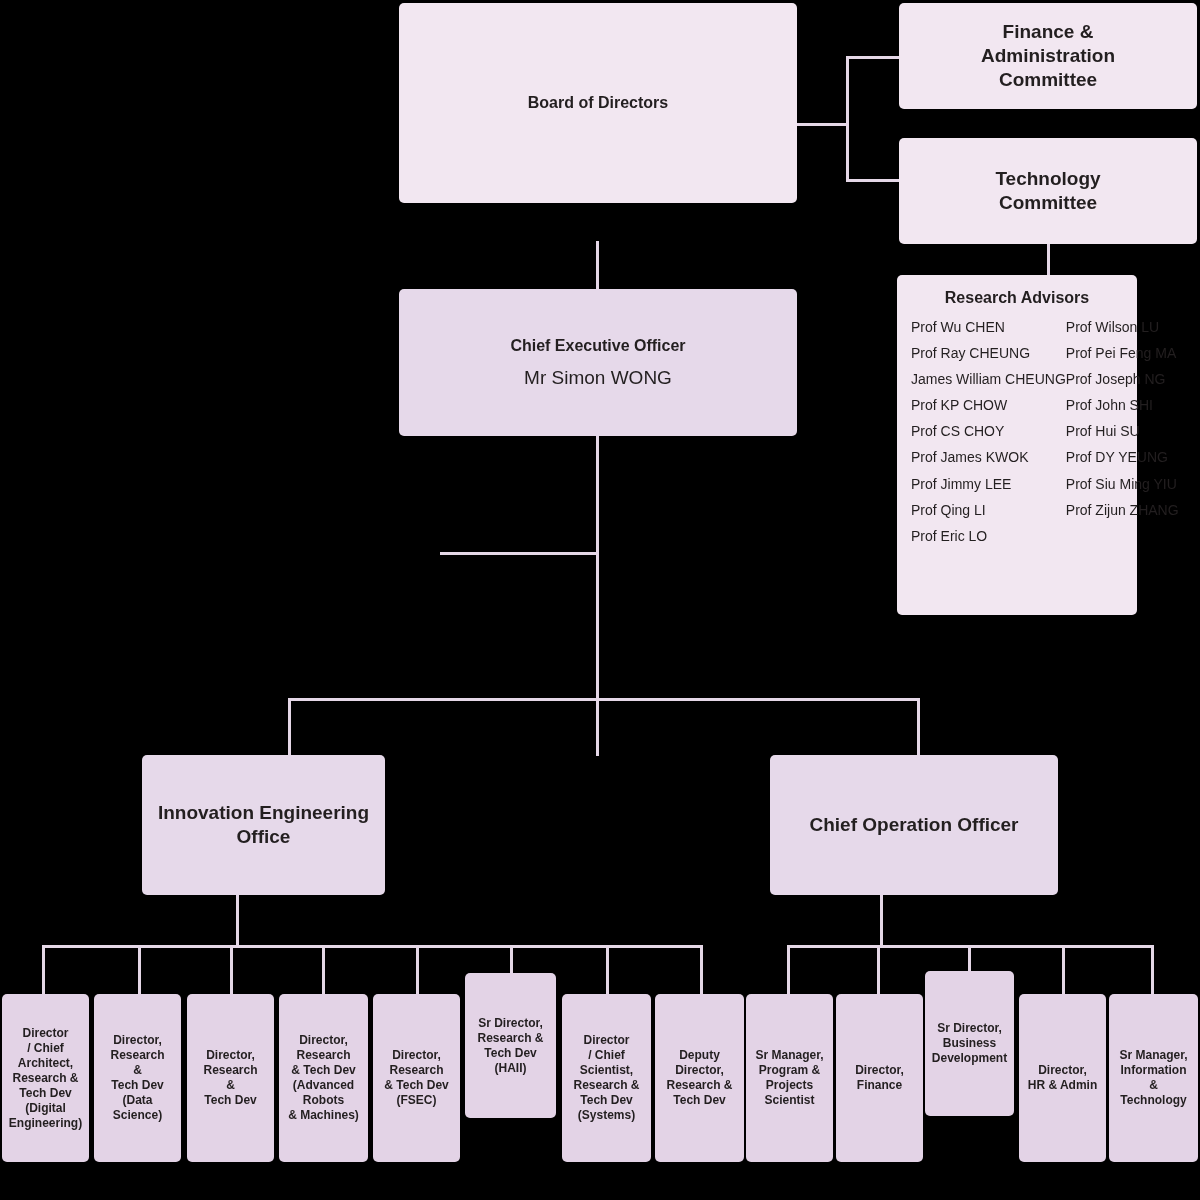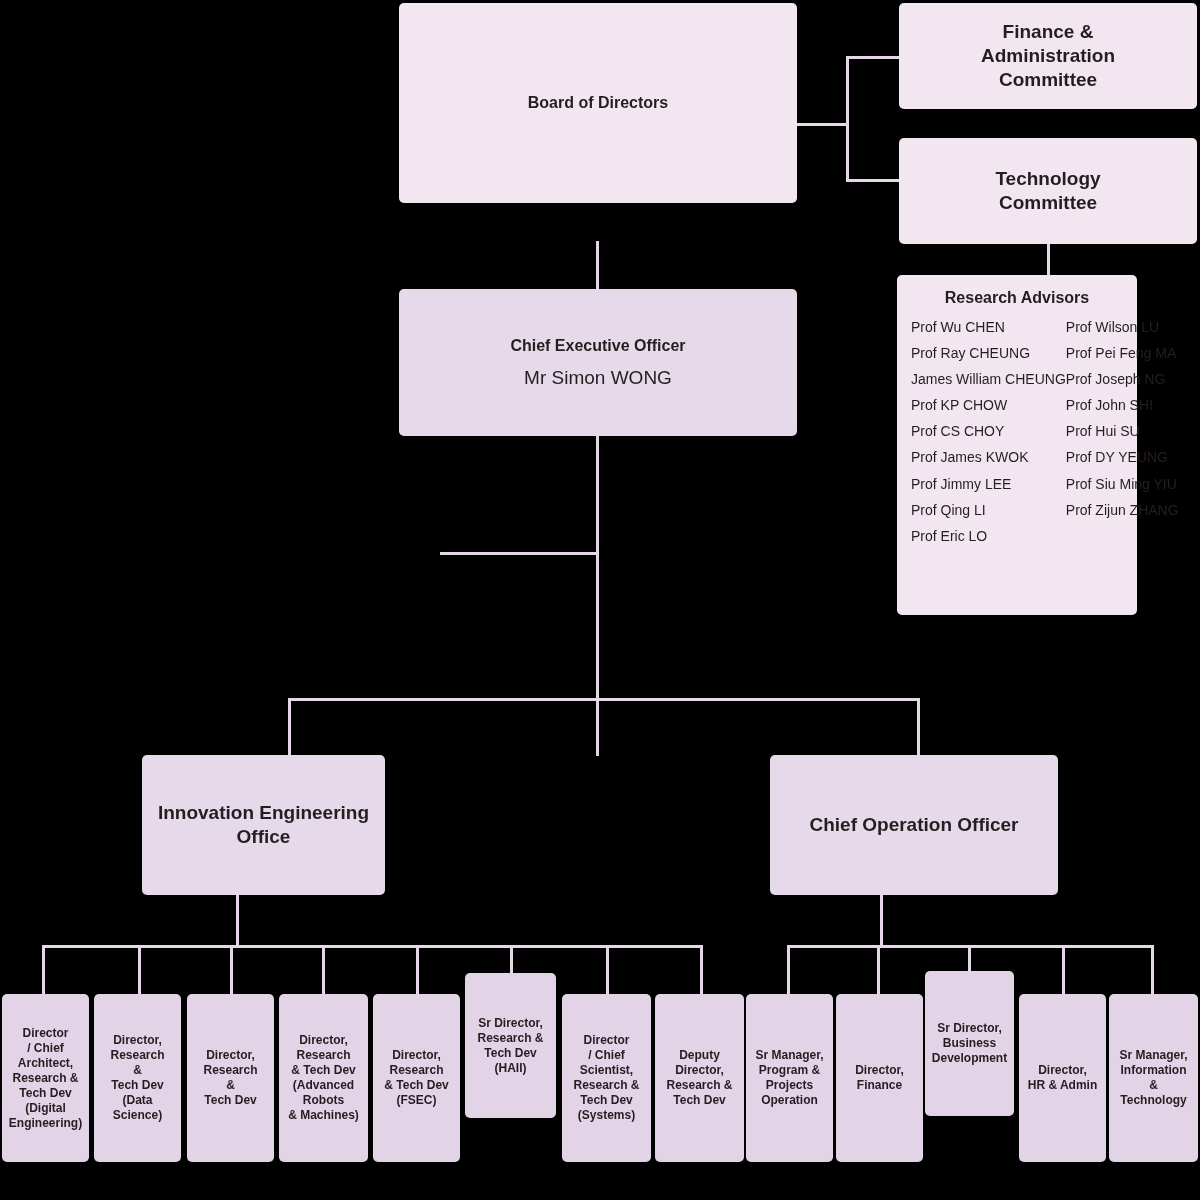--- a/index.html
+++ b/index.html
@@ -245,21 +245,21 @@
     <div class="title-bold t12">Deputy</div>
     <div class="title-bold t12">Director,</div>
     <div class="title-bold t12">Research &amp;</div>
     <div class="title-bold t12">Tech Dev</div>
   </div>
 
   <div class="node node-leaf" style="left:746px; top:994px; width:87px; height:168px;">
     <div class="title-bold t12">Sr Manager,</div>
     <div class="title-bold t12">Program &amp;</div>
     <div class="title-bold t12">Projects</div>
-    <div class="title-bold t12">Operation</div>
+    <div class="title-bold t12">Scientist</div>
   </div>
 
   <div class="node node-leaf" style="left:836px; top:994px; width:87px; height:168px;">
     <div class="title-bold t12">Director,</div>
     <div class="title-bold t12">Finance</div>
   </div>
 
   <div class="node node-leaf" style="left:925px; top:971px; width:89px; height:145px;">
     <div class="title-bold t12">Sr Director,</div>
     <div class="title-bold t12">Business</div>

